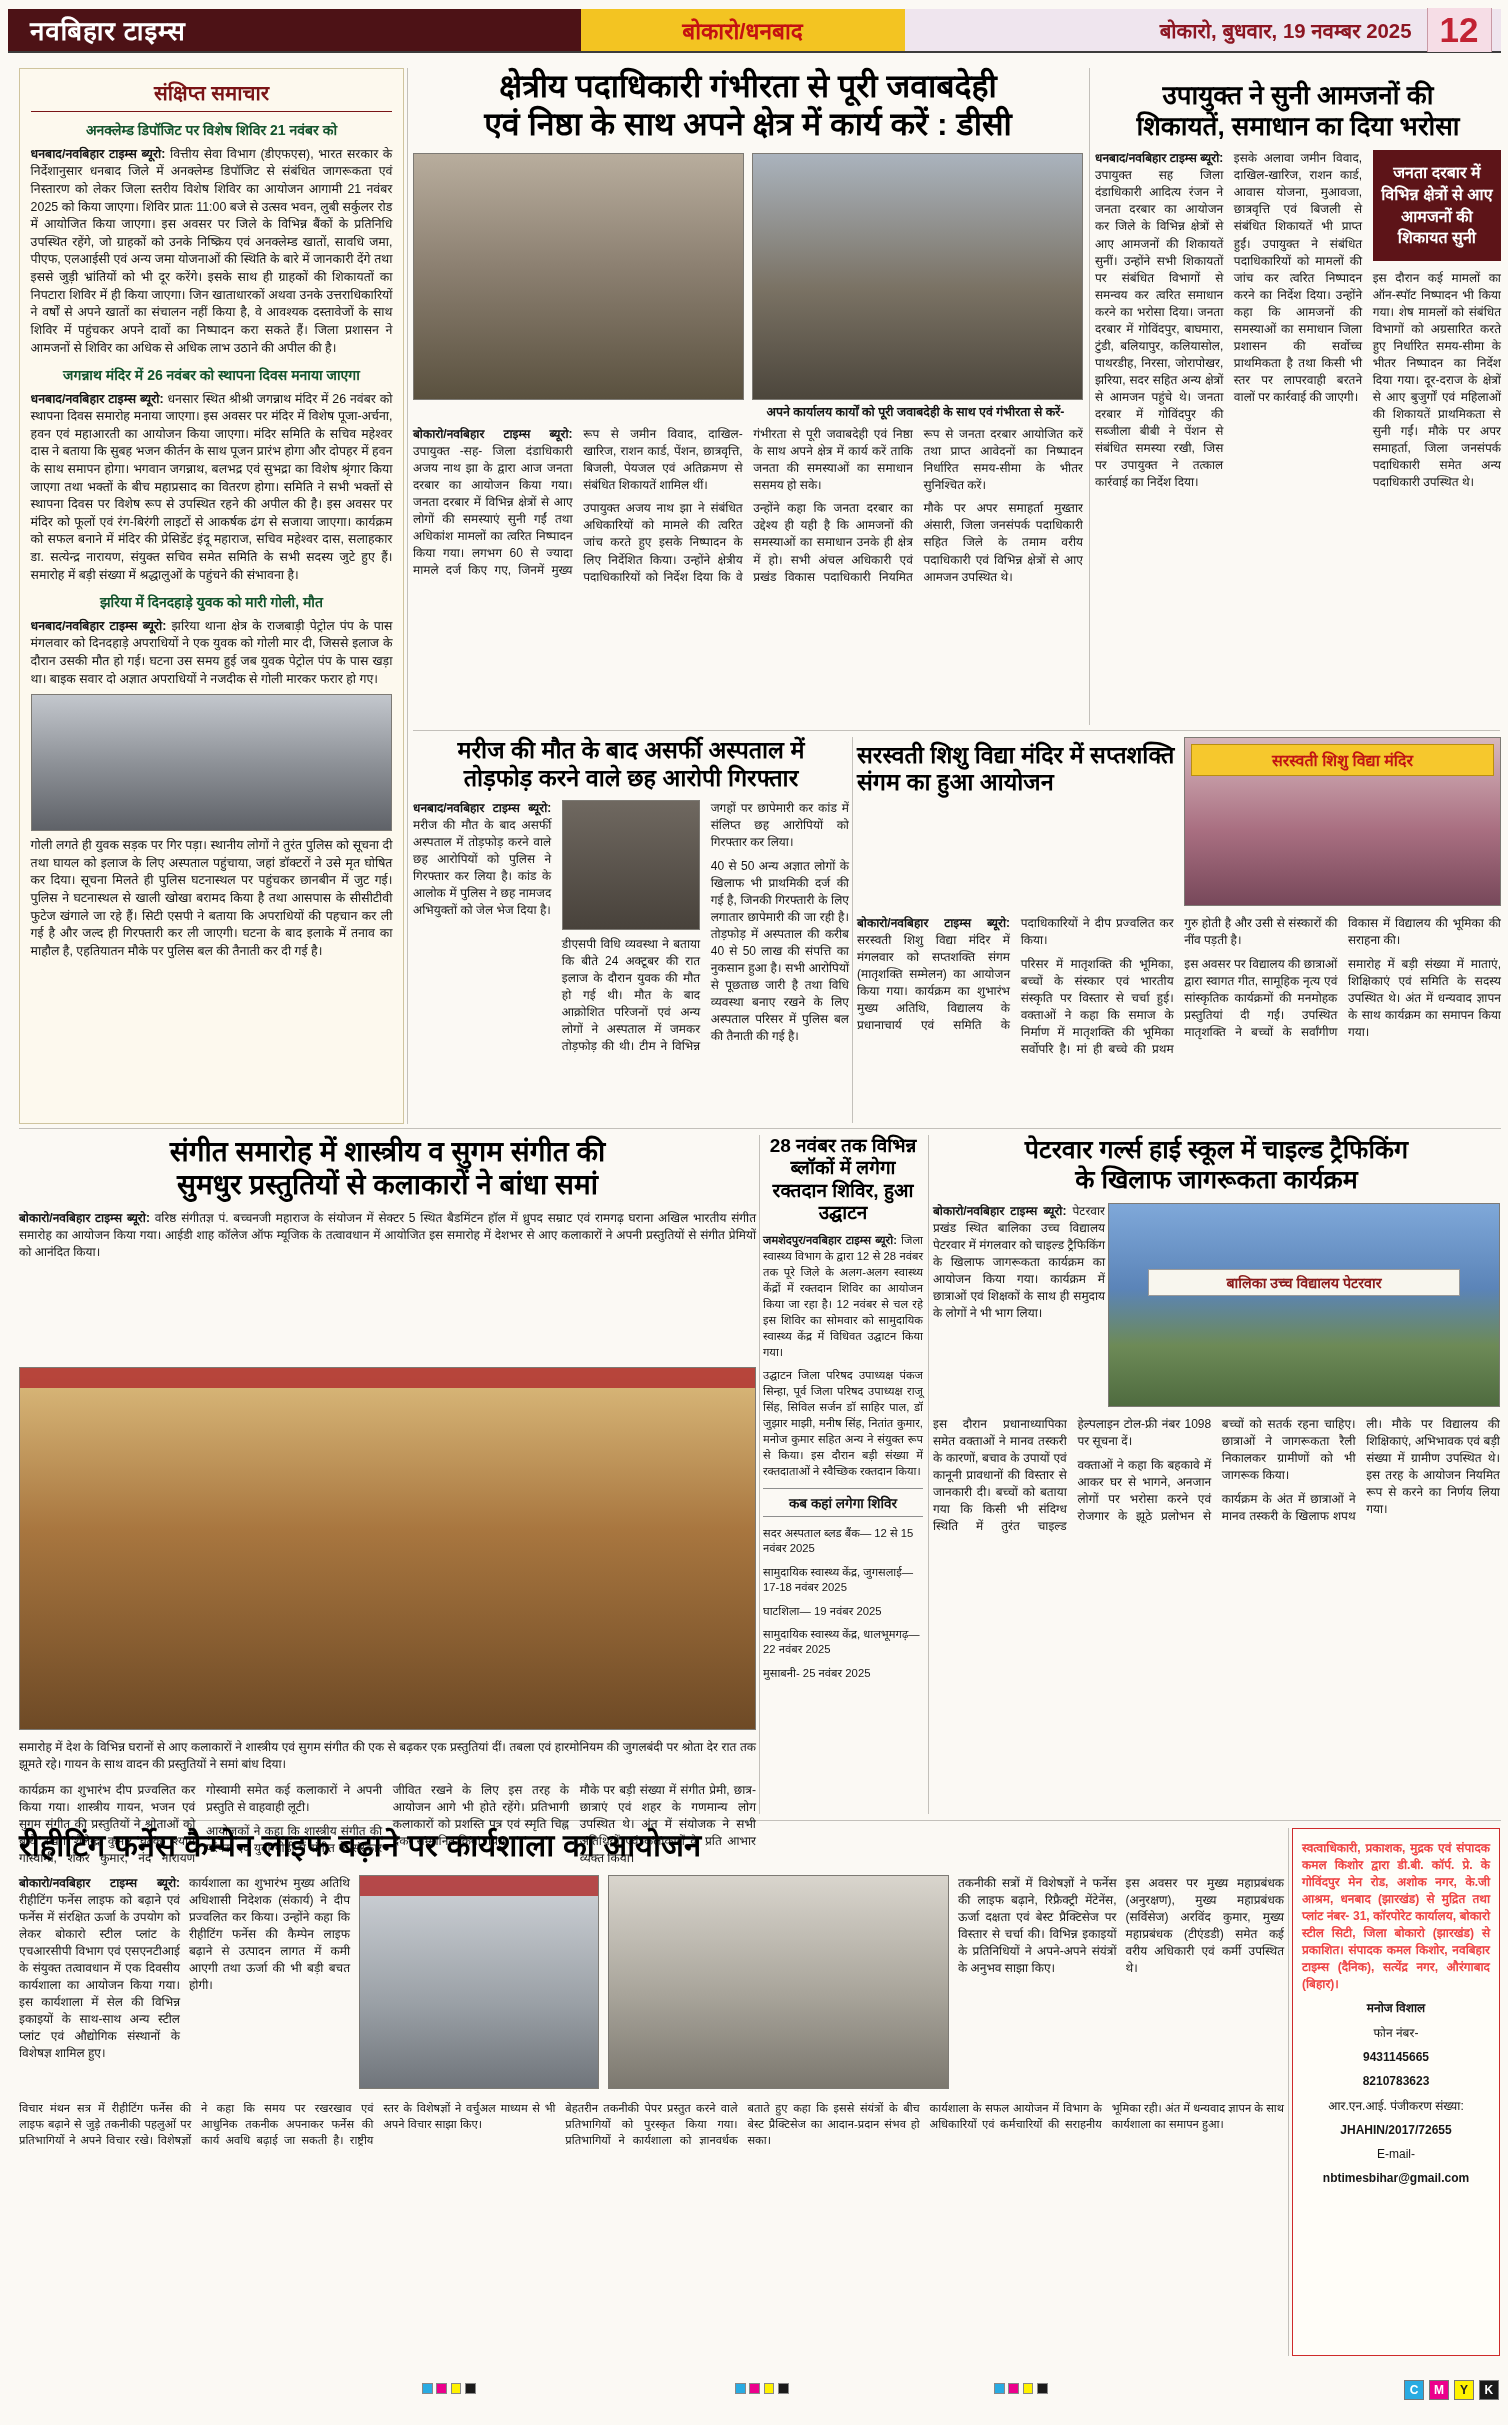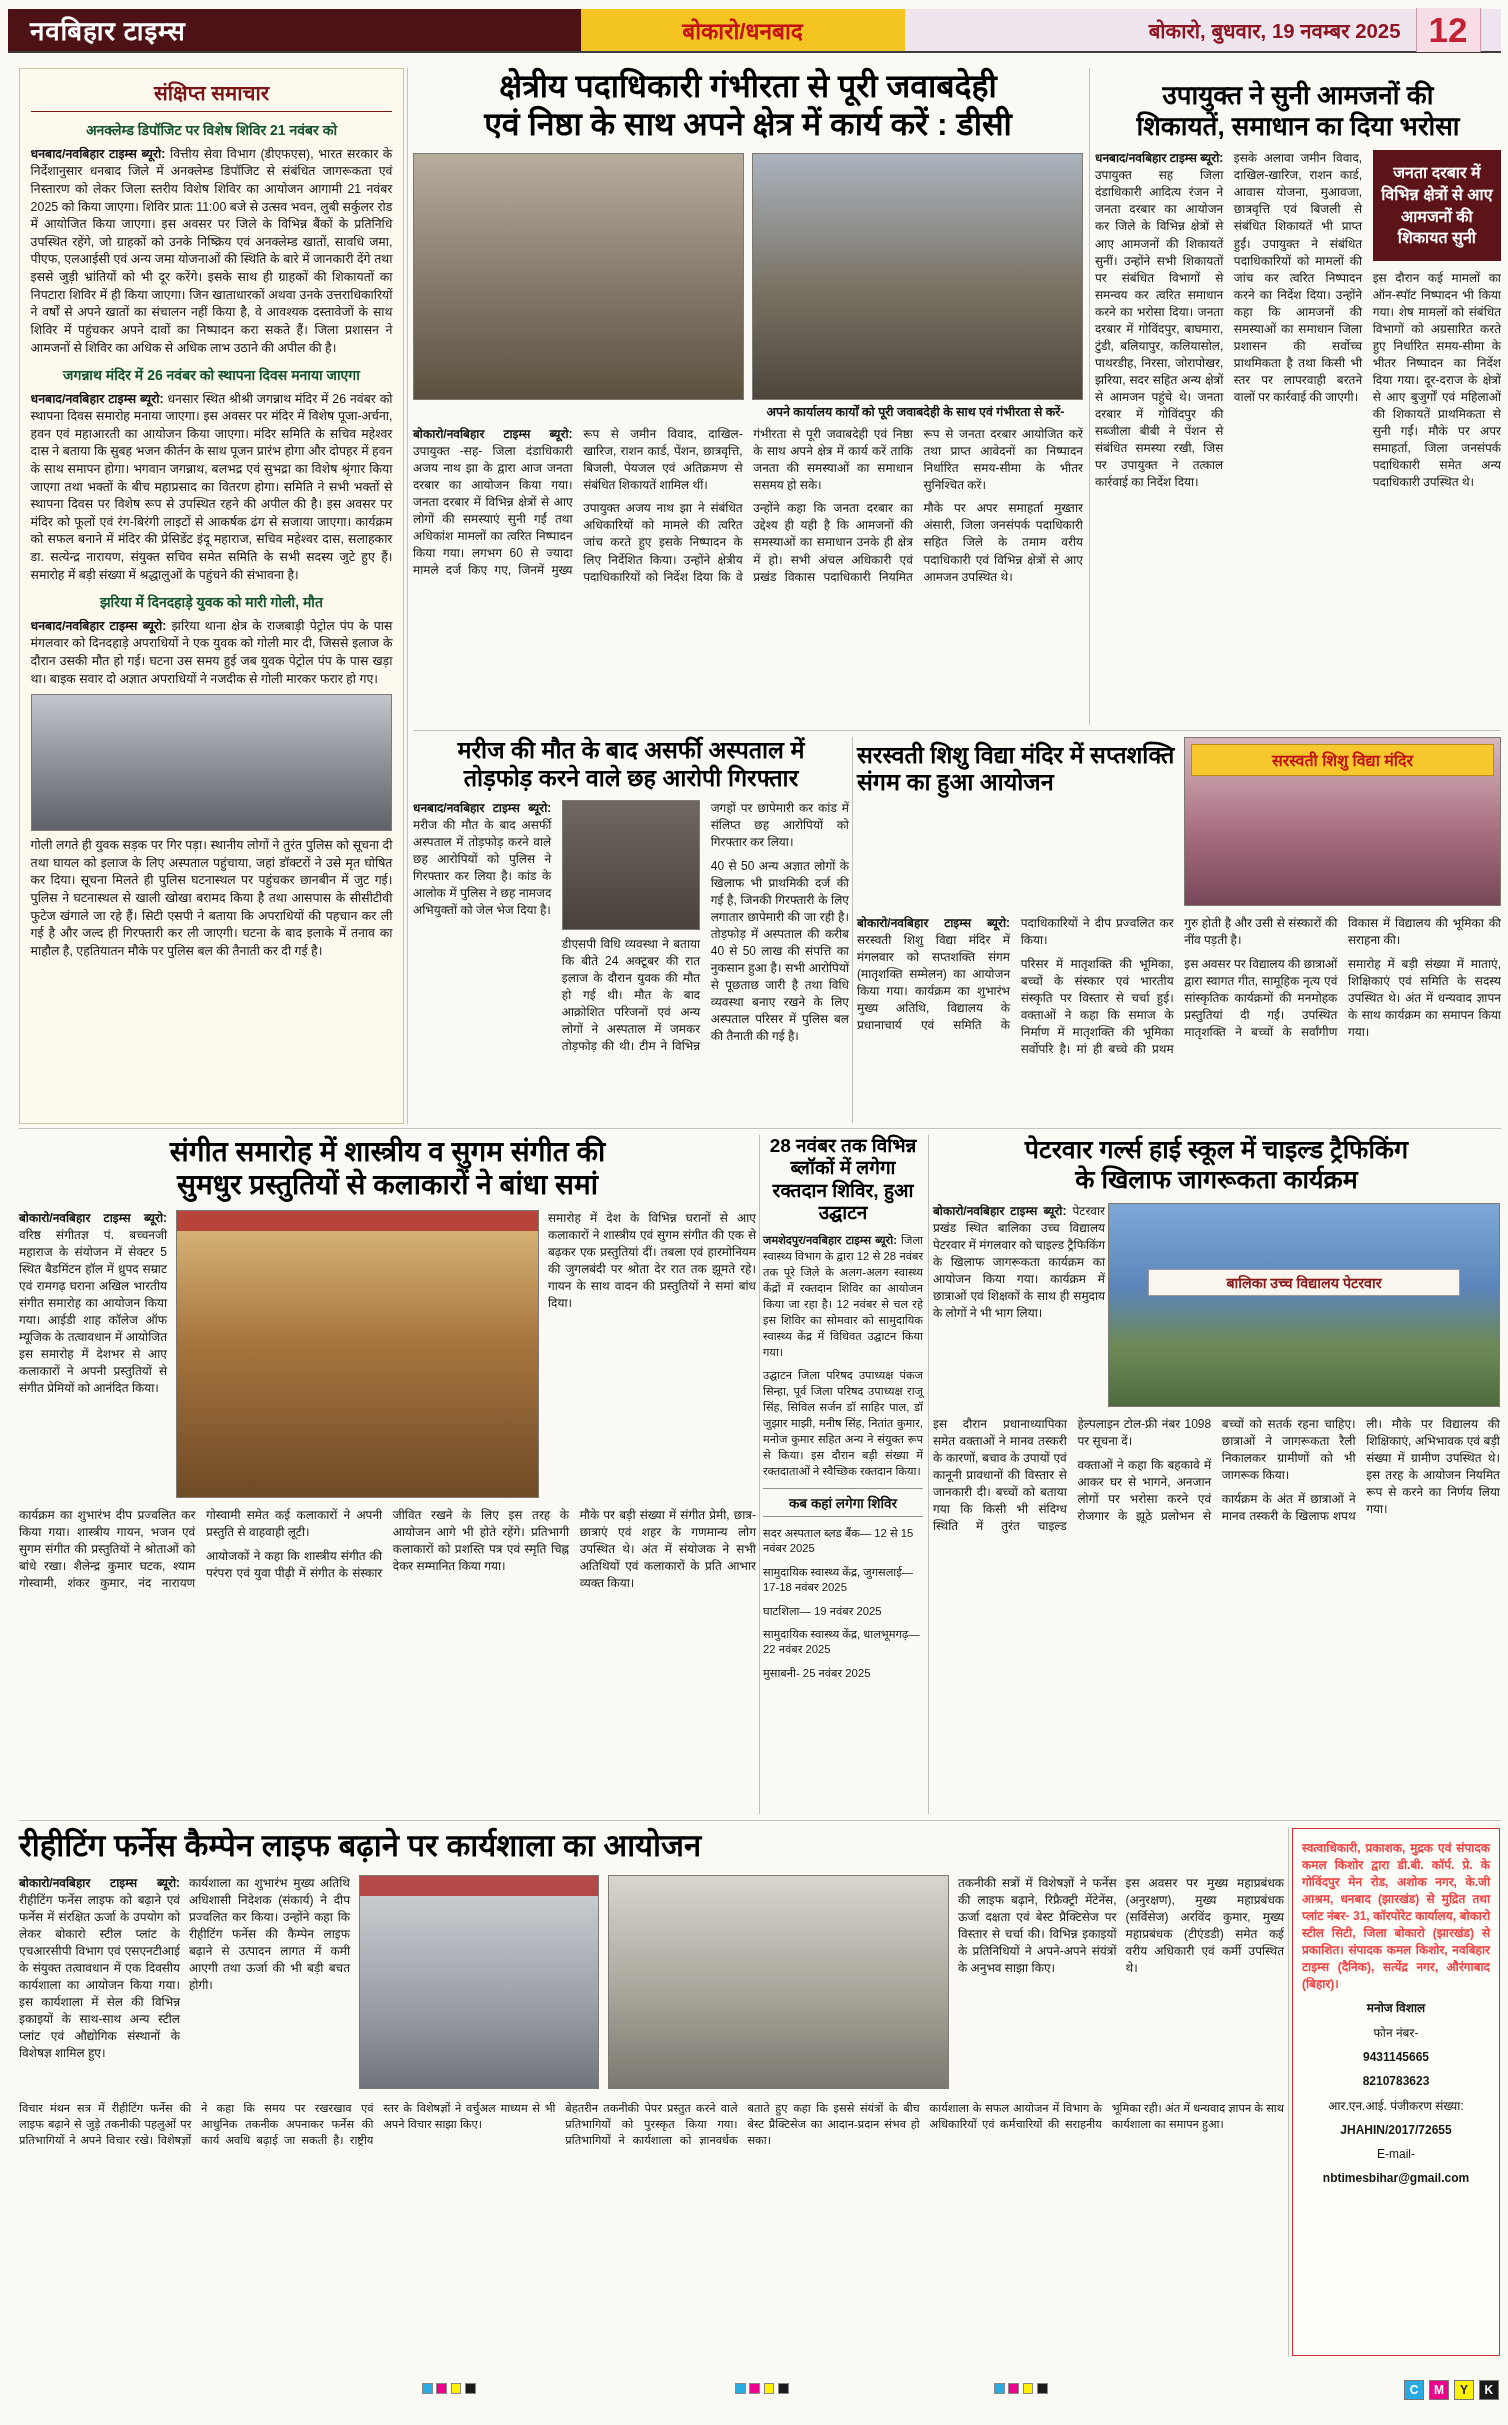--- a/index.html
+++ b/index.html
@@ -11,21 +11,21 @@
     margin: 0 auto;
     background: #fbf9f4;
     font-family: "Liberation Sans", sans-serif;
     color: #161616;
     overflow: hidden;
   }
   
   .topbar { position:absolute; top:9px; left:7.5px; right:7.5px; height:44px; display:flex; border-bottom:2.3px solid #3c3c3c; }
   .topbar .mast { flex:0 0 573px; background:#4d1216; color:#fff; display:flex; align-items:center; padding-left:22.6px; font-size:26px; font-weight:bold; letter-spacing:0.8px; }
   .topbar .ed { flex:0 0 324px; background:#f3c422; color:#c41111; display:flex; align-items:center; justify-content:center; font-size:22.6px; font-weight:bold; }
-  .topbar .dt { flex:1; background:#efe5ee; display:flex; align-items:center; justify-content:flex-end; gap:15px; padding-right:20px; color:#8c1622; font-weight:bold; font-size:20.4px; }
+  .topbar .dt { flex:1; background:#efe5ee; display:flex; align-items:center; justify-content:flex-end; gap:15px; padding-right:9px; color:#8c1622; font-weight:bold; font-size:20.4px; }
   .pagenum { font-size:35px; color:#c22233; background:#f6dde6; padding:0 12px; border-left:1.5px solid #c99aa5; border-right:1.5px solid #c99aa5; line-height:44px; }
 
   
   .art { position:absolute; }
   .hl { font-weight:bold; color:#000; text-align:center; line-height:1.18; }
   .hl-left { text-align:left; }
   .byline { font-weight:bold; }
   .bt { font-size:12px; line-height:1.42; text-align:justify; }
   .bt p { margin-bottom:6.8px; }
   .cols3 { column-count:3; column-gap:10.6px; }
@@ -78,21 +78,21 @@
   
   .saraswati { left:857px; top:737px; width:644px; height:386px; }
   .saraswati .hl { font-size:23.4px; text-align:left; }
   .srow { display:flex; gap:9px; }
   .srow .hbox { flex:1; padding-top:4.5px; }
   .srow .ph { flex:0 0 317px; height:169px; }
 
   
   .music { left:19px; top:1135px; width:737px; height:679px; }
   .music .hl { font-size:28px; }
-  .musicrow { display:flex; gap:9px; margin-top:9px; }
+  .musicrow { display:flex; gap:9px; margin-top:9px;flex-direction:column; }
   .musicrow .t1 { flex:0 0 148px; }
   .musicrow .ph { flex:0 0 363px; height:288px; }
   .musicrow .t2 { flex:1; }
   .music .cols4 { margin-top:9px; }
 
   
   .blood { left:763px; top:1135px; width:160px; height:679px; }
   .blood .hl { font-size:19px; }
   .blood .bt { font-size:11.3px; }
   .subhead { text-align:center; font-weight:bold; border-top:0.8px solid #8e8e8e; border-bottom:0.8px solid #8e8e8e; padding:3.8px 0; margin:9px 0; font-size:13.6px; }

